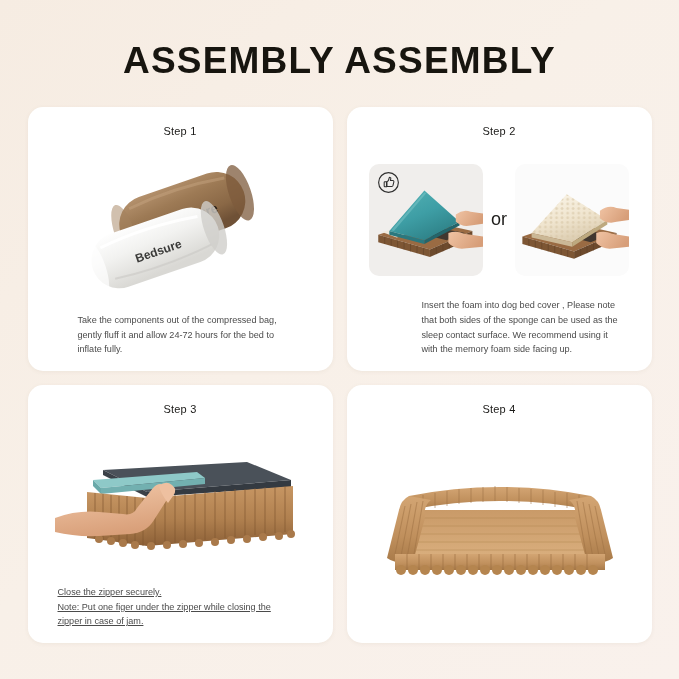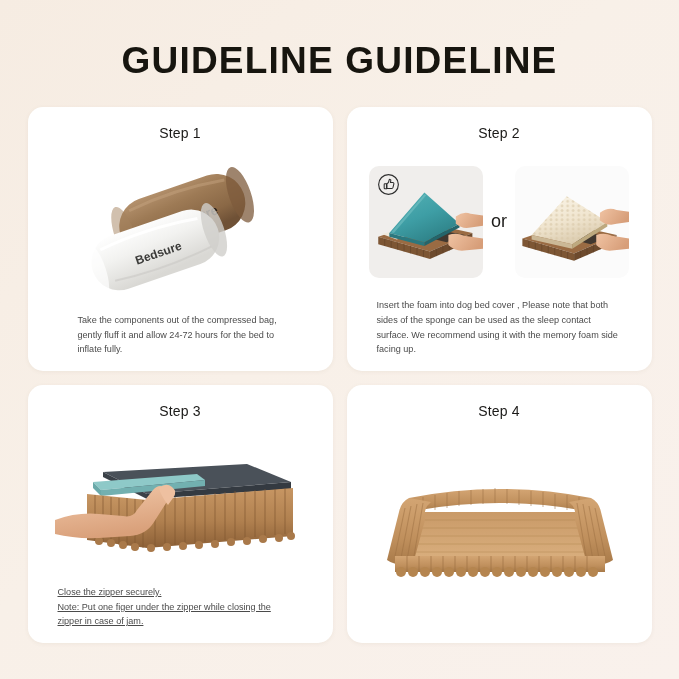--- a/index.html
+++ b/index.html
@@ -37,55 +37,55 @@
     box-shadow:0 1px 4px rgba(120,95,70,.07);
     position:relative;
     box-sizing:border-box;
     padding:18px 22px 14px 22px;
     display:flex;
     flex-direction:column;
     overflow:hidden;
   }
   .step-title{
     text-align:center;
-    font-size:14px;
+    font-size:11px;
     color:#1b1a18;
     letter-spacing:.2px;
     margin-bottom:4px;
   }
   .art{flex:1;display:flex;align-items:center;justify-content:center;min-height:0;}
   .caption{
     font-size:9.1px;
     line-height:1.62;
     color:#4b4b4b;
     padding:0 6px;
   }
   .cap1{padding-left:28px;padding-right:14px;}
-  .cap2{padding-left:8px;padding-right:4px;}
+  .cap2{padding-left:8px;padding-right:4px;margin-left:45px;}
   .cap3{padding-left:8px;padding-right:14px;text-decoration:underline;}
   .cap4{padding-left:8px;padding-right:12px;}
 
   
   .dual{display:flex;align-items:center;justify-content:center;gap:4px;width:100%;}
   .sub{
     width:128px;height:112px;border-radius:10px;position:relative;overflow:hidden;
     display:flex;align-items:center;justify-content:center;
   }
   .sub.left{background:#f0eeec;}
   .sub.right{background:#fbfbfb;}
   .orword{font-size:18px;color:#1d1c1a;padding:0 4px;}
   .thumbicon{position:absolute;left:8px;top:7px;width:23px;height:23px;}
   svg{display:block;}
 </style>
 </head>
 <body>
 
 <div class="page">
 
-  <div class="title">GUIDELINE GUIDELINE</div>
+  <div class="title">ASSEMBLY ASSEMBLY</div>
 
   <div class="grid">
 
     <div class="card">
       <div class="step-title">Step 1</div>
       <div class="art">
         <svg width="215" height="130" viewBox="0 0 215 130">
           <defs>
             <linearGradient id="brownRoll" x1="0" y1="0" x2="0.25" y2="1">
               <stop offset="0%" stop-color="#b79470"></stop>

